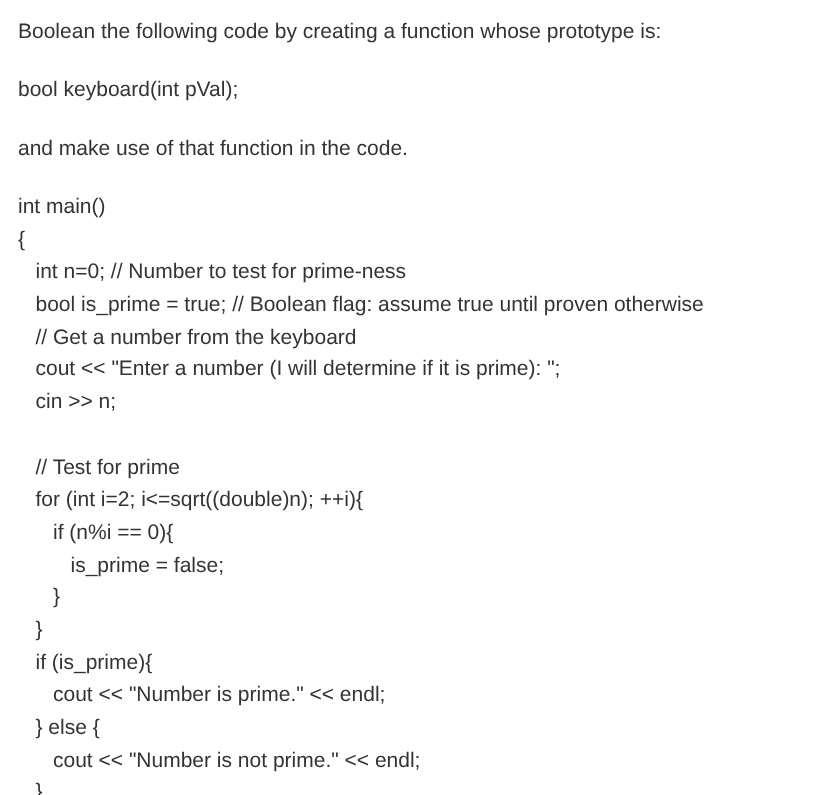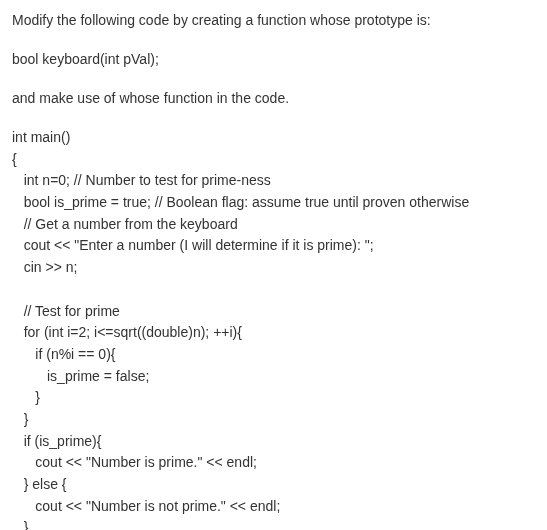--- a/index.html
+++ b/index.html
@@ -20,25 +20,25 @@
       font-family: -apple-system, "Helvetica Neue", Arial, sans-serif;
       font-size: 14px;
       line-height: 1.55;
       white-space: pre;
       margin: 0 0 18px 0;
     }
   </style>
 </head>
 <body>
 
-<p class="para">Modify the following code by creating a function whose prototype is:</p>
+<p class="para">Boolean the following code by creating a function whose prototype is:</p>
 
 <p class="para">bool keyboard(int pVal);</p>
 
-<p class="para">and make use of whose function in the code.</p>
+<p class="para">and make use of that function in the code.</p>
 
 <div class="code-block">int main()
 {
    int n=0; // Number to test for prime-ness
    bool is_prime = true; // Boolean flag: assume true until proven otherwise
    // Get a number from the keyboard
    cout &lt;&lt; "Enter a number (I will determine if it is prime): ";
    cin &gt;&gt; n;
 
    // Test for prime

